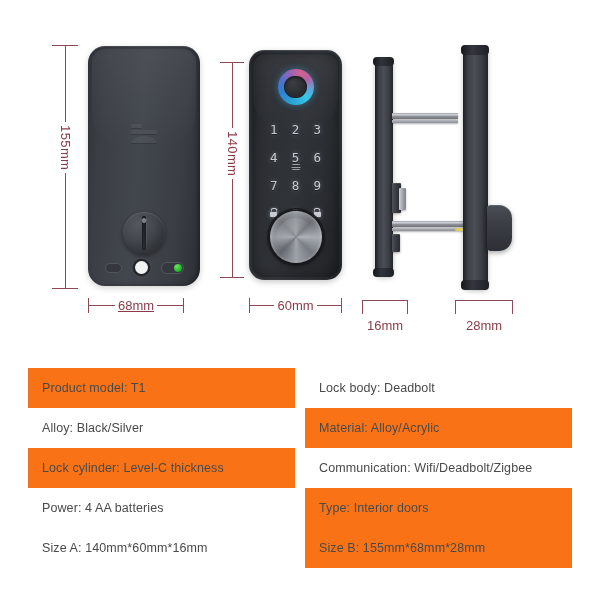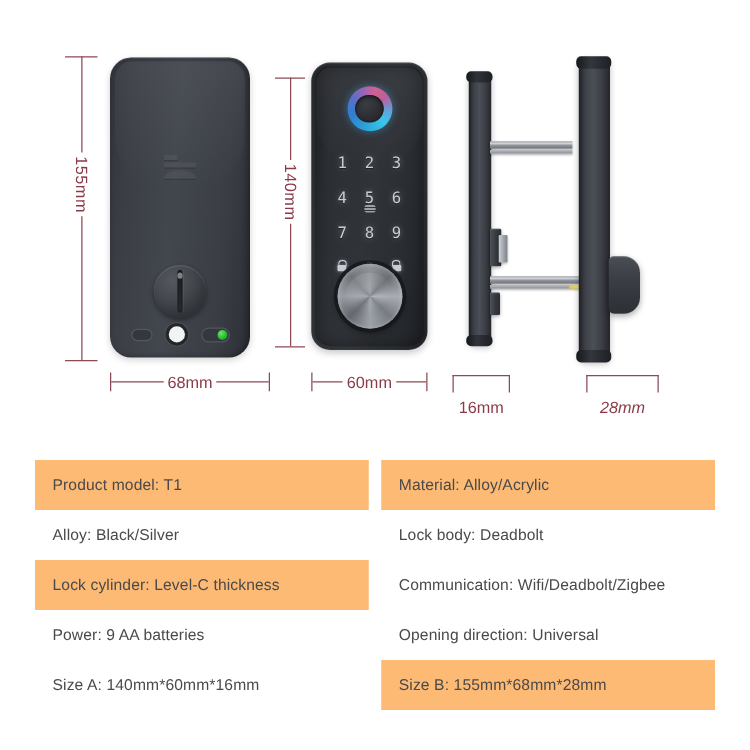--- a/index.html
+++ b/index.html
@@ -261,21 +261,21 @@
   .spec-wrap {
     position:absolute; display:flex; gap:10px;
   }
   .spec-col { flex:1 1 0; display:flex; flex-direction:column; }
   .spec-cell {
     height:40px; display:flex; align-items:center;
     padding-left:14px;
     font-size:12.5px; color:#4a4a4a;
     letter-spacing:.1px;
   }
-  .spec-cell.shade { background:#fdba74; }
+  .spec-cell.shade { background:#f97316; }
   .spec-cell.plain { background:#ffffff; }
 </style>
 </head>
 <body>
 
 <div id="canvas">
 
   <div class="dim-cap-h" style="left:52px; top:45px; width:26px;"></div>
   <div class="dim-v-line" style="left:65px; top:45px; height:243px;"></div>
   <div class="dim-cap-h" style="left:52px; top:288px; width:26px;"></div>
@@ -346,21 +346,21 @@
   <div class="rod thin" style="left:392px; top:228px; width:72px; height:3px;"></div>
   <div class="yellow-tip" style="left:455px; top:228px; width:14px;"></div>
   <div class="latch-box" style="left:392px; top:234px; width:8px; height:18px;"></div>
 
   <div class="side-back" style="left:463px; top:46px; width:25px; height:243px;">
     <div class="cap-t"></div>
     <div class="cap-b"></div>
   </div>
   <div class="side-knob" style="left:487px; top:205px; width:25px; height:46px;"></div>
 
-  <div class="dim-h-wrap" style="left:88px; top:298px; width:128px;">
+  <div class="dim-h-wrap" style="left:88px; top:298px; width:96px;text-decoration:underline;">
     <div class="endcap"></div>
     <div class="seg"></div>
     <div class="txt">68mm</div>
     <div class="seg"></div>
     <div class="endcap"></div>
   </div>
 
   <div class="dim-h-wrap" style="left:249px; top:298px; width:93px;">
     <div class="endcap"></div>
     <div class="seg"></div>
@@ -371,39 +371,39 @@
 
   <div class="dim-below-wrap" style="left:362px; top:300px; width:46px;">
     <div class="dim-below-bar">
       <div class="lc"></div>
       <div class="line"></div>
       <div class="rc"></div>
     </div>
     <div class="dim-below-txt">16mm</div>
   </div>
 
-  <div class="dim-below-wrap" style="left:469px; top:300px; width:58px;font-style:italic;">
+  <div class="dim-below-wrap" style="left:455px; top:300px; width:58px;">
     <div class="dim-below-bar">
       <div class="lc"></div>
       <div class="line"></div>
       <div class="rc"></div>
     </div>
     <div class="dim-below-txt">28mm</div>
   </div>
 
   <div class="spec-wrap" style="left:28px; top:368px; width:544px;">
     <div class="spec-col">
       <div class="spec-cell shade">Product model: T1</div>
       <div class="spec-cell plain">Alloy: Black/Silver</div>
       <div class="spec-cell shade">Lock cylinder: Level-C thickness</div>
-      <div class="spec-cell plain">Power: 9 AA batteries</div>
+      <div class="spec-cell plain">Power: 4 AA batteries</div>
       <div class="spec-cell plain">Size A: 140mm*60mm*16mm</div>
     </div>
     <div class="spec-col">
+      <div class="spec-cell plain">Lock body: Deadbolt</div>
       <div class="spec-cell shade">Material: Alloy/Acrylic</div>
-      <div class="spec-cell plain">Lock body: Deadbolt</div>
       <div class="spec-cell plain">Communication: Wifi/Deadbolt/Zigbee</div>
-      <div class="spec-cell plain">Opening direction: Universal</div>
+      <div class="spec-cell shade">Type: Interior doors</div>
       <div class="spec-cell shade">Size B: 155mm*68mm*28mm</div>
     </div>
   </div>
 
 </div>
 
 </body></html>

